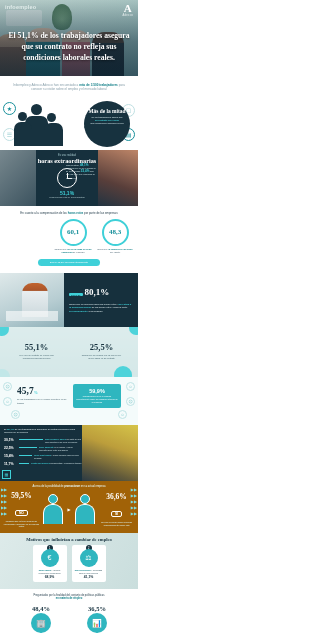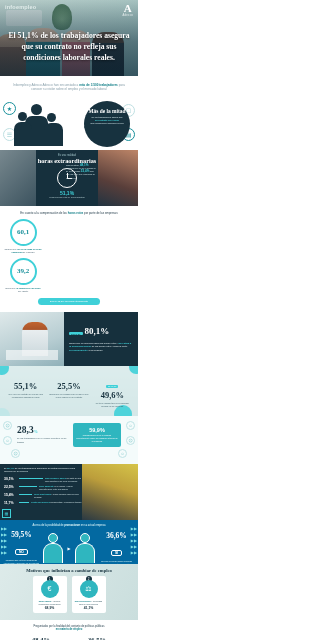--- a/index.html
+++ b/index.html
@@ -83,21 +83,21 @@
   .horas .big { color:#3fd0d8; font-weight:700; font-size:5px; }
   .horas .cap { font-size:2.2px; color:#b9d2d6; line-height:3px; }
   .horas .rtext { position:absolute; right:42px; top:14px; width:30px;
     text-align:left; font-size:2.2px; line-height:3.2px; color:#cfe3e6; }
   .horas .rtext em { color:#3fd0d8; font-weight:700; font-style:normal; font-size:3px;}
 
   
   .circsec { background:#fff; padding:5px 4px 7px; position:relative; }
   .circsec .lead { font-size:2.9px; text-align:center; color:#2a4250; margin-bottom:4px; }
   .circsec .lead b { color:#0e7d86; }
-  .crow { display:flex; justify-content:flex-end; gap:4px;flex-direction:column; }
+  .crow { display:flex; justify-content:flex-end; gap:4px; }
   .cell { width:38px; text-align:center; }
   .ring { width:27px; height:27px; border-radius:50%; margin:0 auto 2px;
     border:2px solid #3fd0d8; color:#19909b; display:flex; align-items:center;
     justify-content:center; font-family:"Liberation Serif", serif;
     font-weight:700; font-size:7px; }
   .ring.alt { border-color:#19909b; }
   .cell .cc { font-size:2.2px; line-height:3px; color:#486170; }
   .cell .cc b { color:#0e7d86; }
   .cell.boxed { border:.5px solid #cfe6e8; border-radius:3px; padding:3px 2px; }
   .pill { margin:5px auto 0; width:62px; height:7px; border-radius:4px;
@@ -166,21 +166,21 @@
   .darklist li { display:flex; align-items:flex-start; gap:2px; margin-bottom:2.6px; }
   .darklist li .pc { color:#fff; font-weight:700; font-size:3.4px; width:13px; flex:none; }
   .darklist li .bar { height:1.6px; background:#3fd0d8; margin-top:1px; flex:none; }
   .darklist li .lb { font-size:2px; line-height:2.7px; color:#cfe3e6; }
   .darklist li .lb b { color:#3fd0d8; }
   .darklist .icon { position:absolute; left:2px; bottom:2px; width:9px; height:9px;
     border:.7px solid #3fd0d8; color:#3fd0d8; font-size:4px; display:flex;
     align-items:center; justify-content:center; }
 
   
-  .nosi { position:relative; height:44px; background:#0369a1; color:#fff; overflow:hidden; }
+  .nosi { position:relative; height:52px; background:#a16207; color:#fff; overflow:hidden; }
   .nosi .q { text-align:center; font-size:2.6px; padding-top:4px; color:#eaffff; }
   .nosi .q b { font-weight:700; }
   .nosi .row { display:flex; align-items:center; justify-content:center; gap:3px; margin-top:3px; }
   .nosi .side { width:36px; text-align:center; }
   .nosi .side .n { font-family:"Liberation Serif", serif; font-weight:700; font-size:7.5px; }
   .nosi .side .d { font-size:2px; line-height:2.7px; color:#ddfafb; margin-top:2px; }
   .nosi .chip { display:inline-block; border:.8px solid #fff; border-radius:2px;
     font-size:3.4px; font-weight:700; padding:0 3px; margin-top:1px; }
   .nosi .fig { width:22px; height:30px; position:relative; }
   .nosi .fig .h { position:absolute; left:6px; top:0; width:10px; height:10px;
@@ -300,21 +300,21 @@
     <div class="crow">
       <div class="cell">
         <div class="ring">60,1</div>
         <div class="cc">
           <span>asegura que</span>
           <b>no se las paga ni se las compensa</b>
           <span>su empresa</span>
         </div>
       </div>
       <div class="cell">
-        <div class="ring">39,2</div>
+        <div class="ring">48,3</div>
         <div class="cc">
           <span>afirma que</span>
           <b>la empresa se las exige</b>
           <span>por escrito</span>
         </div>
       </div>
     </div>
     <div class="pill">Sólo el 13,3% las cobra íntegramente</div>
   </div>
 
@@ -343,40 +343,35 @@
     <div class="deco d4"></div>
     <div class="wrap">
       <div class="stat">
         <div class="n">55,1%</div>
         <div class="d">cree que su contrato no recoge sus condiciones laborales reales</div>
       </div>
       <div class="stat">
         <div class="n">25,5%</div>
         <div class="d">afirma que su jornada real es mayor que la que figura en su contrato</div>
       </div>
-      <div class="stat">
-        <span class="minitag">EL 49,6%</span>
-        <div class="n">49,6%</div>
-        <div class="d">no tiene ningún tipo de flexibilidad horaria en su empresa</div>
-      </div>
     </div>
   </div>
 
   <div class="sec457">
     <div class="faces">
       <div class="face" style="left:3px;top:5px;">☹</div>
       <div class="face" style="left:3px;top:20px;">☺</div>
       <div class="face" style="left:11px;top:33px;">☹</div>
       <div class="face" style="right:3px;top:5px;">☺</div>
       <div class="face" style="right:3px;top:20px;">☹</div>
       <div class="face" style="right:11px;top:33px;">☺</div>
     </div>
     <div class="inner">
       <div class="left">
-        <div class="n"><span>28,3</span><s>%</s></div>
+        <div class="n"><span>45,7</span><s>%</s></div>
         <div class="d">de los trabajadores no ve ningún incentivo en su trabajo</div>
       </div>
       <div class="card">
         <div class="n">59,9%</div>
         <div class="d">considera que no se le informa correctamente sobre los cambios internos de la empresa</div>
       </div>
     </div>
   </div>
 
   <div class="darklist">

